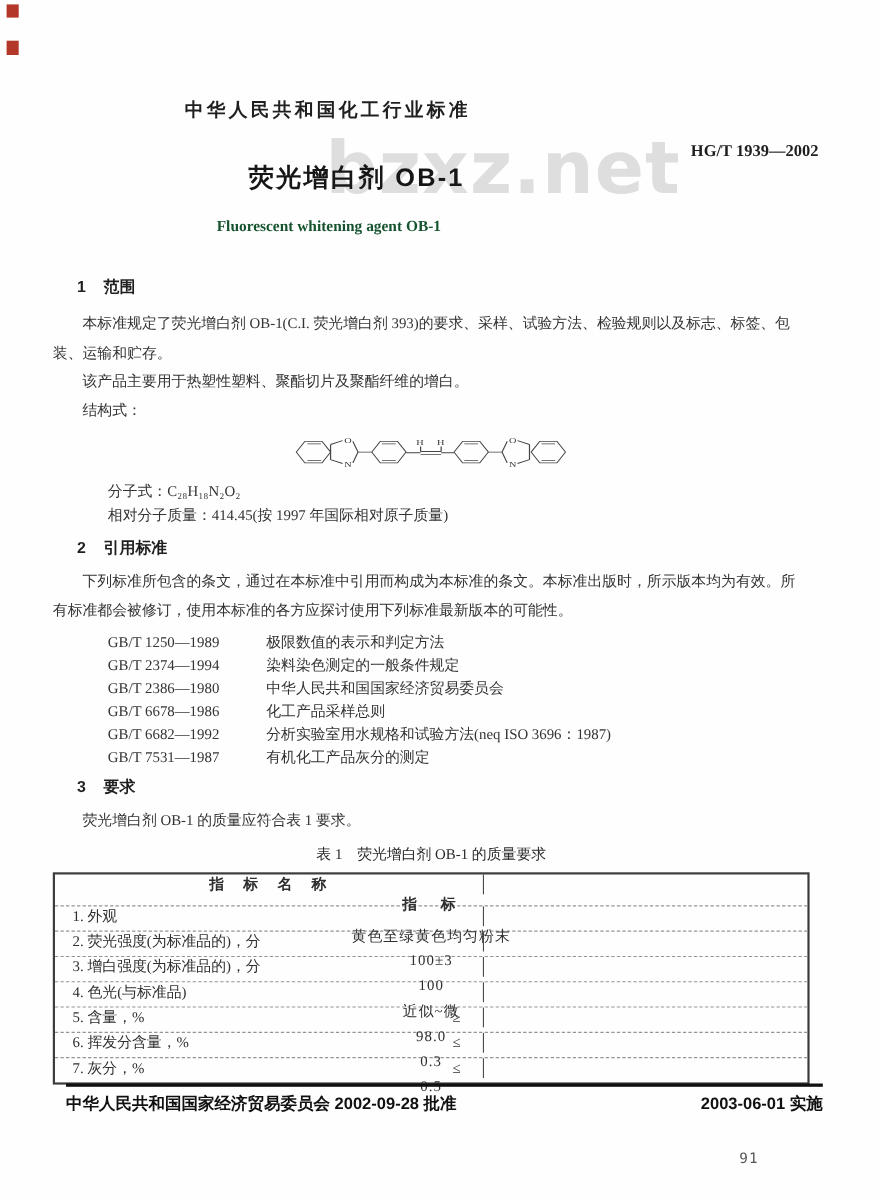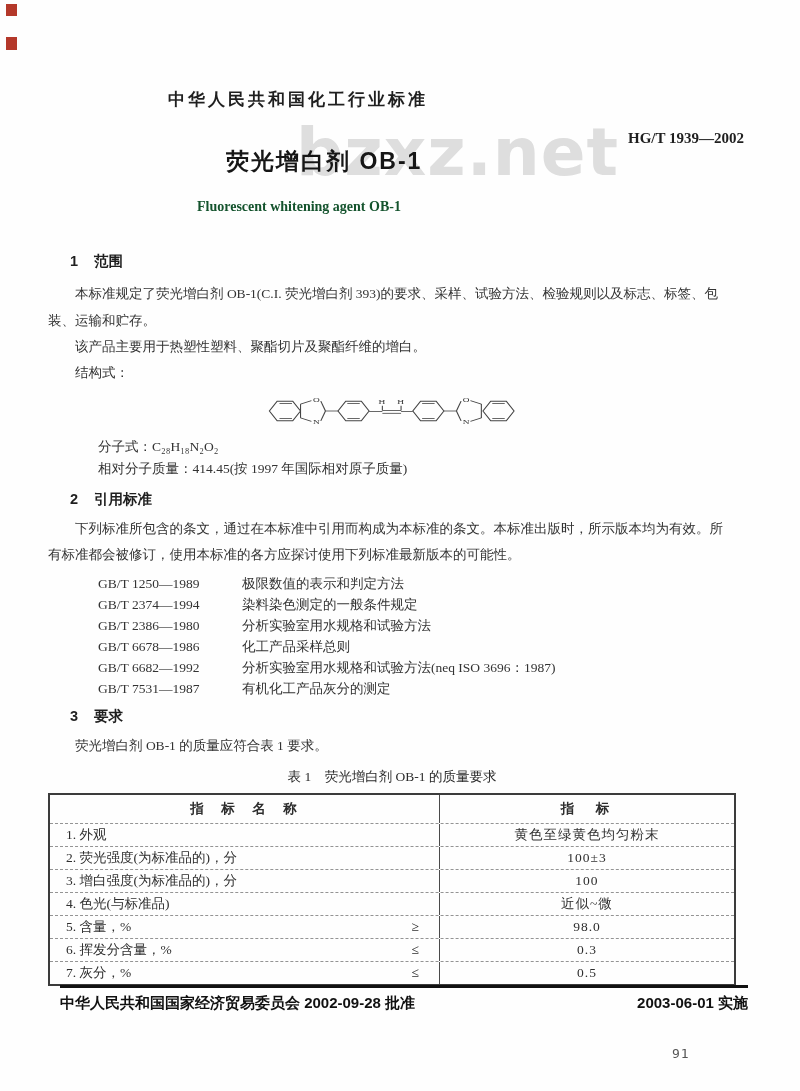--- a/index.html
+++ b/index.html
@@ -62,21 +62,21 @@
 
   .formula-line { margin:0 0 0 50px; line-height:22px; text-indent:0; color:#333; }
 
   .ref-list { margin:6px 0 0 50px; }
   .ref-line { line-height:21px; white-space:nowrap; color:#333; }
   .ref-code { display:inline-block; min-width:126px; margin-right:18px; }
 
   .tbl-caption { margin-top:8px; line-height:20px; text-align:center; color:#2a2a2a; }
 
   .qtable { margin-top:6px; border:2px solid #3c3c3c; }
-  .t-row { display:flex; border-bottom:1px dashed #949494; }
+  .t-row { display:flex; border-bottom:1px dashed #949494;flex-direction:column; }
   .t-row:last-child { border-bottom:none; }
   .t-row.head { height:28px; font-weight:bold; }
   .t-row.body { height:22px; }
   .c-name {
     width:57%; border-right:1px solid #4a4a4a; box-sizing:border-box;
     display:flex; align-items:center; justify-content:space-between;
     padding:0 20px 0 16px;
   }
   .t-row.head .c-name { justify-content:center; padding:0; letter-spacing:2px; }
   .c-val {
@@ -174,21 +174,21 @@
     <p class="para formula-line">相对分子质量：414.45(按 1997 年国际相对原子质量)</p>
 
     <div class="sec-heading s2">
       <span class="sec-no">2</span><span>引用标准</span>
     </div>
     <p class="para intro">下列标准所包含的条文，通过在本标准中引用而构成为本标准的条文。本标准出版时，所示版本均为有效。所有标准都会被修订，使用本标准的各方应探讨使用下列标准最新版本的可能性。</p>
 
     <div class="ref-list">
       <div class="ref-line"><span class="ref-code">GB/T 1250—1989</span><span>极限数值的表示和判定方法</span></div>
       <div class="ref-line"><span class="ref-code">GB/T 2374—1994</span><span>染料染色测定的一般条件规定</span></div>
-      <div class="ref-line"><span class="ref-code">GB/T 2386—1980</span><span>分析实验室用水规格和试验方法</span></div>
+      <div class="ref-line"><span class="ref-code">GB/T 2386—1980</span><span>中华人民共和国国家经济贸易委员会</span></div>
       <div class="ref-line"><span class="ref-code">GB/T 6678—1986</span><span>化工产品采样总则</span></div>
       <div class="ref-line"><span class="ref-code">GB/T 6682—1992</span><span>分析实验室用水规格和试验方法(neq ISO 3696：1987)</span></div>
       <div class="ref-line"><span class="ref-code">GB/T 7531—1987</span><span>有机化工产品灰分的测定</span></div>
     </div>
 
     <div class="sec-heading s3">
       <span class="sec-no">3</span><span>要求</span>
     </div>
     <p class="para req-para">荧光增白剂 OB-1 的质量应符合表 1 要求。</p>
 

